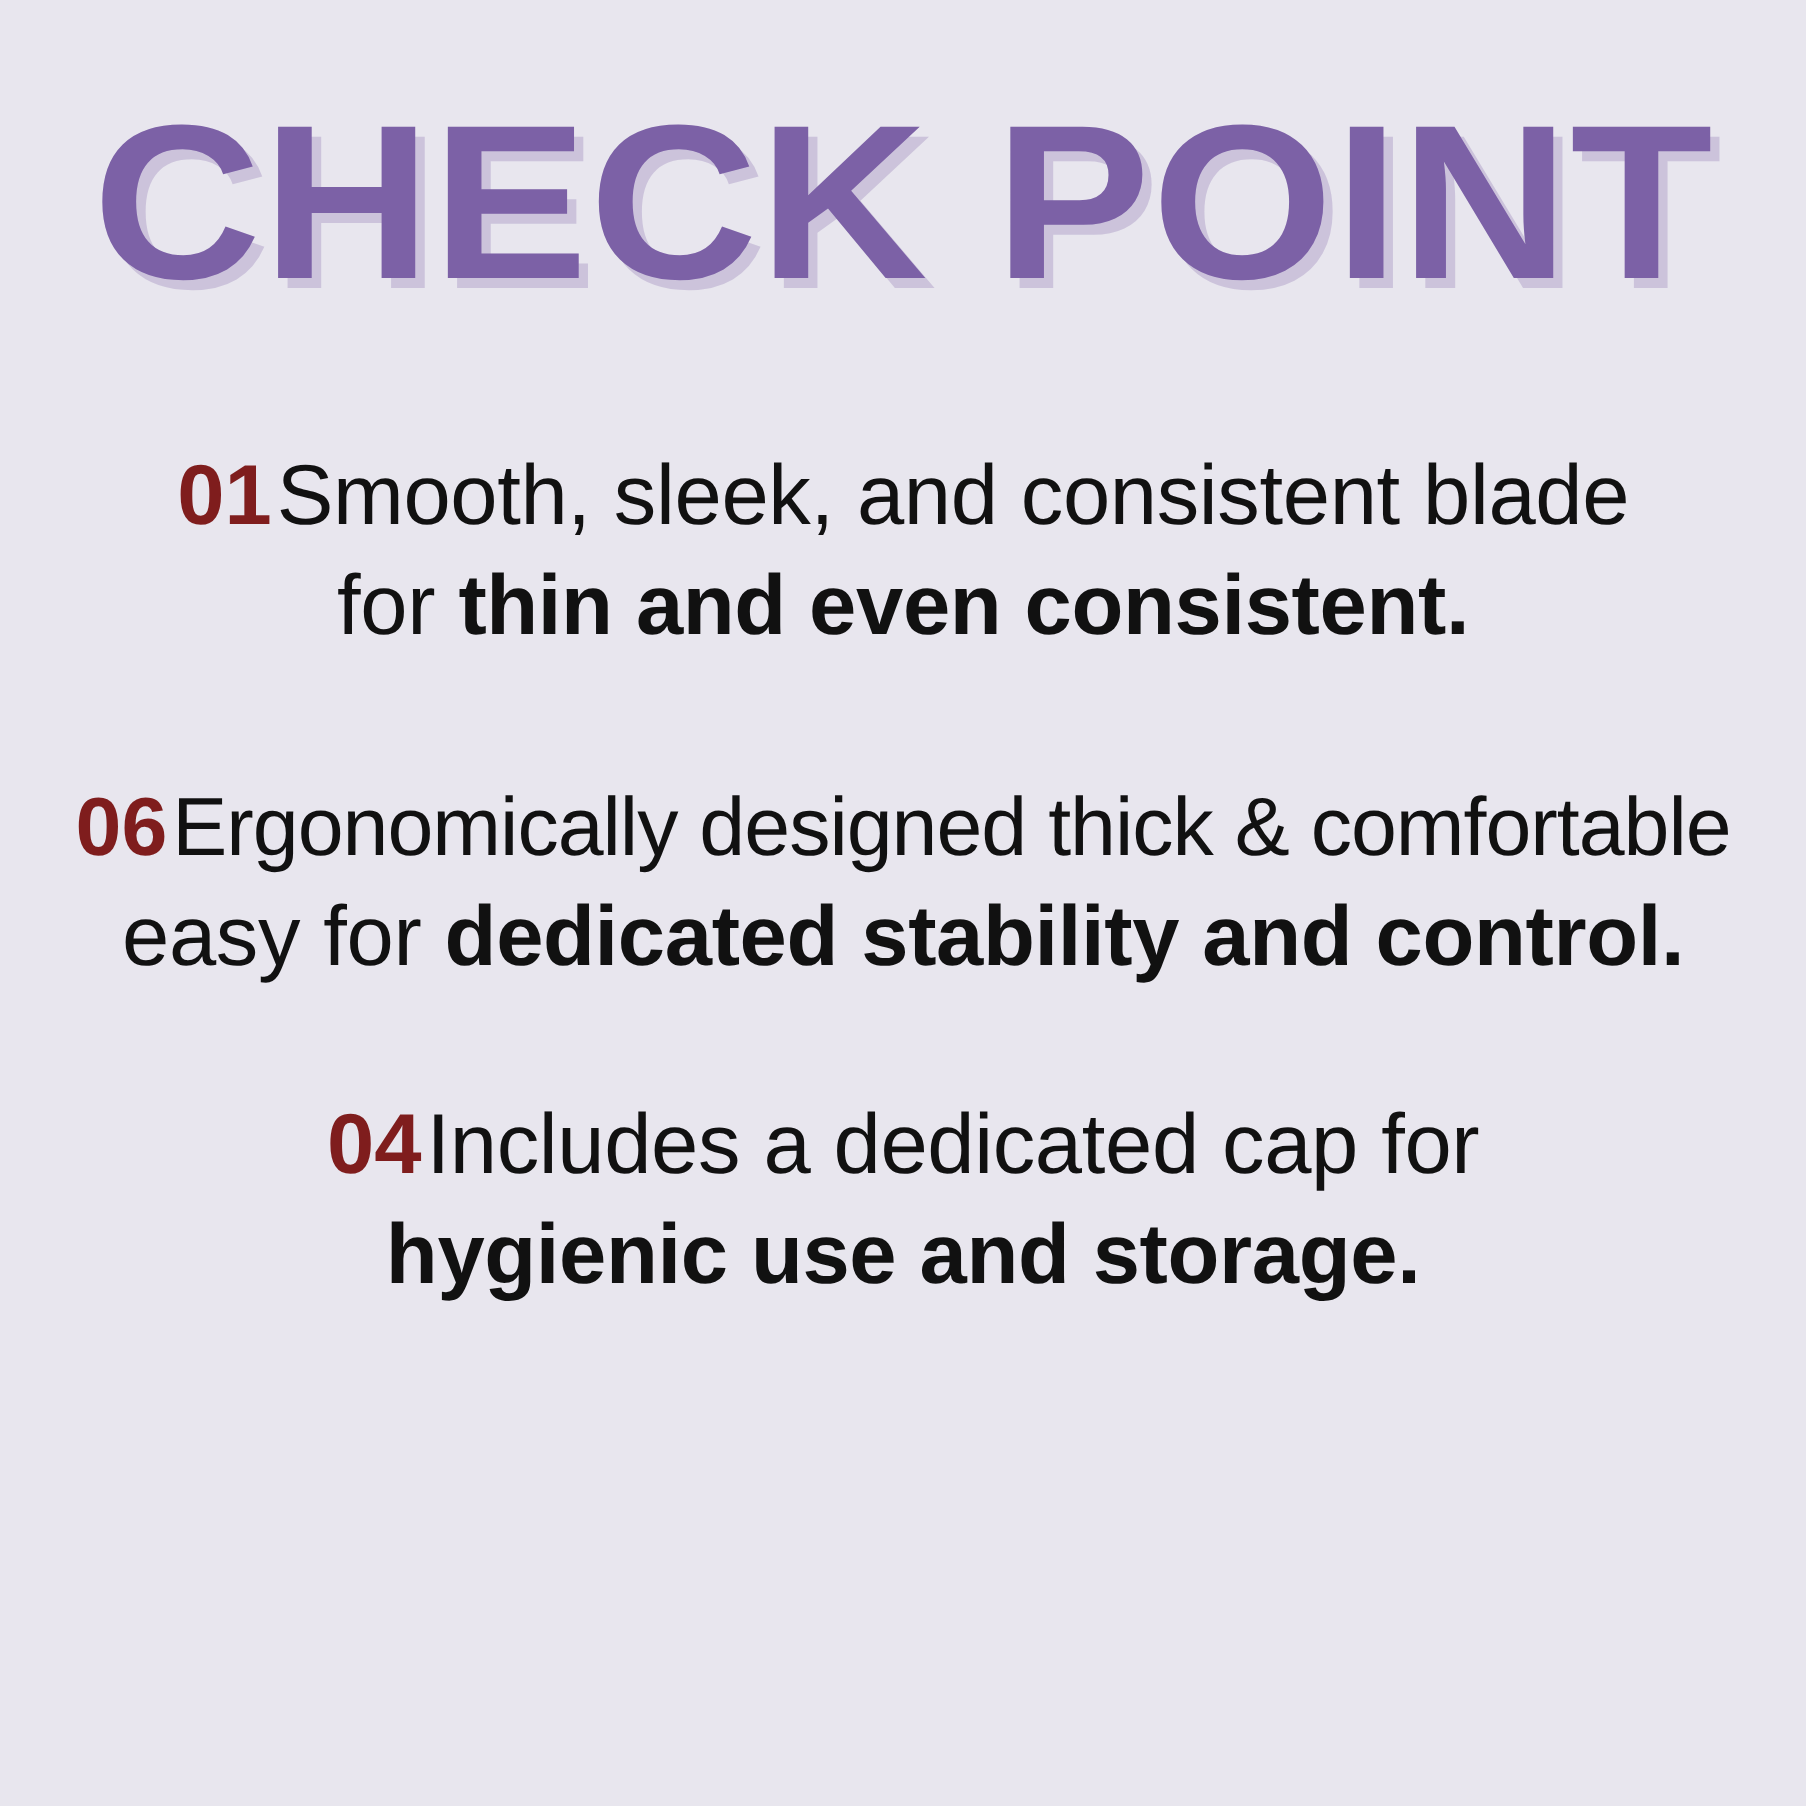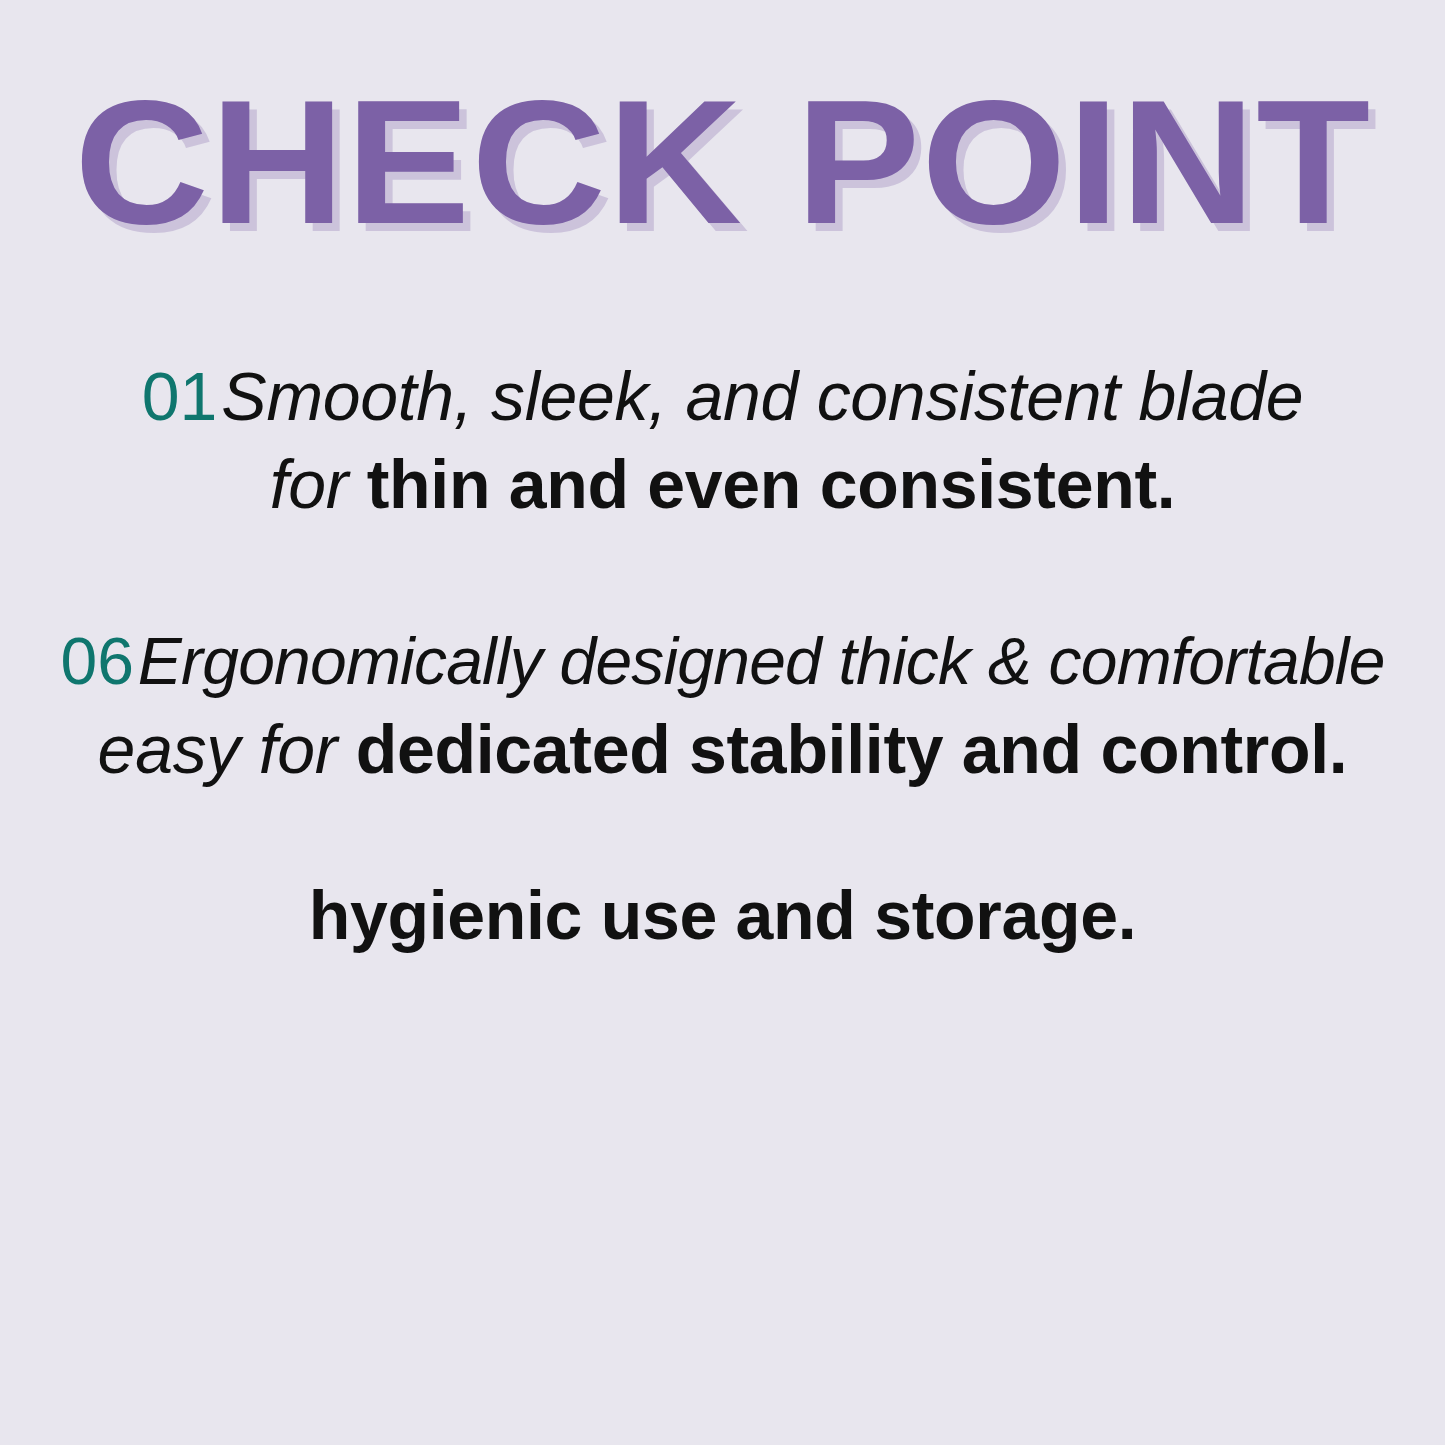--- a/index.html
+++ b/index.html
@@ -65,29 +65,28 @@
     display: block;
     font-family: "Liberation Sans", sans-serif;
     font-size: 68px;
     line-height: 88px;
     color: #111111;
     white-space: nowrap;
     letter-spacing: -0.3px;
   }
 
   .num {
-    font-weight: normal;
-    color: #0f766e;
+    font-weight: bold;
+    color: #7f1d1d;
     letter-spacing: 0px;
     margin-right: 4px;
   }
 
   .reg {
     font-weight: 400;
-    font-style: italic;
   }
 
   .bold {
     font-weight: bold;
   }
 
   
   .point-1 { margin-top: 0px; }
   .point-2 { margin-top: 89px; }
   .point-3 { margin-top: 89px; }
@@ -120,19 +119,22 @@
       <span class="point-line l1">
         <span class="num">06</span><span class="reg">Ergonomically designed thick &amp; comfortable</span>
       </span>
       <span class="point-line l2">
         <span class="reg">easy for </span><span class="bold">dedicated stability and control.</span>
       </span>
     </div>
 
 
     <div class="point point-4">
+      <span class="point-line l1">
+        <span class="num">04</span><span class="reg">Includes a dedicated cap for</span>
+      </span>
       <span class="point-line l2">
         <span class="bold">hygienic use and storage.</span>
       </span>
     </div>
 
   </div>
 </div>
 
 </body></html>

